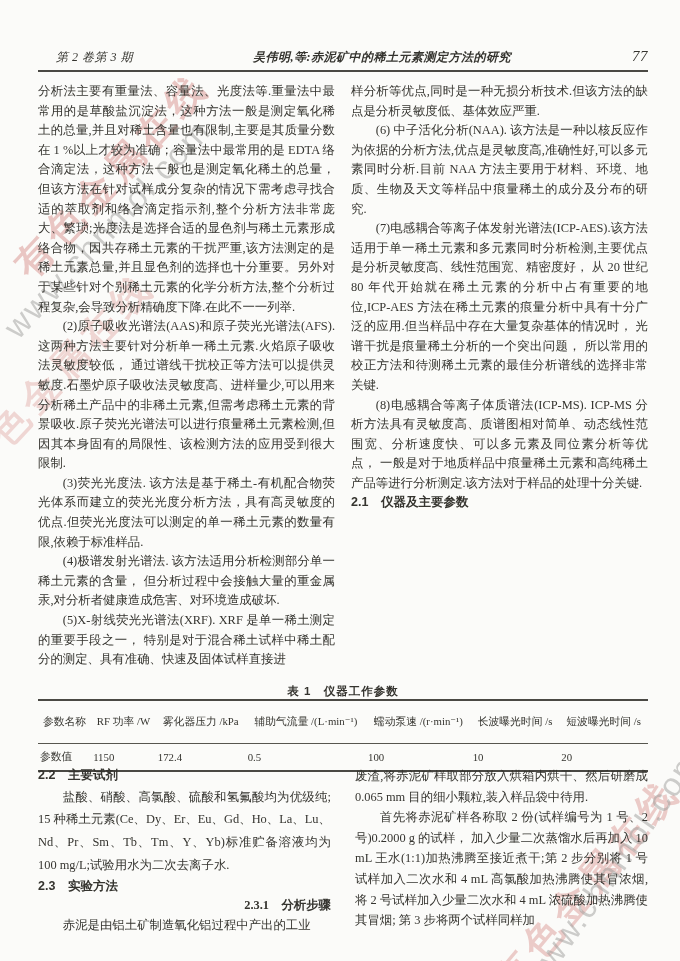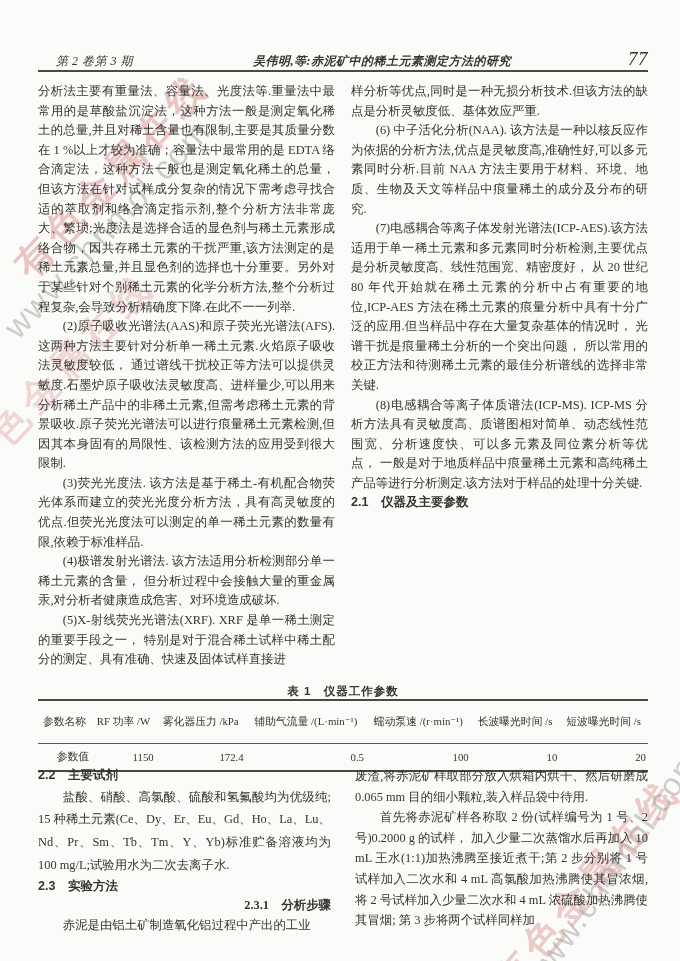--- a/index.html
+++ b/index.html
@@ -13,21 +13,21 @@
     color:#35342f;
   }
   
   .header{
     position:absolute;top:48px;left:56px;right:32px;
     display:flex;justify-content:space-between;align-items:baseline;
     font-size:12px;letter-spacing:.5px;font-style:italic;
   }
   .header .issue{width:120px;}
   .header .running-title{flex:1;text-align:center;font-weight:bold;font-size:12px;}
-  .header .pageno{width:60px;text-align:right;font-size:19px;}
+  .header .pageno{width:60px;text-align:right;font-size:15px;}
   .header-rule{
     position:absolute;top:70px;left:38px;width:610px;
     border-top:2px solid #4a4944;
   }
   
   .cols-top{
     position:absolute;top:82px;left:38px;width:610px;
     display:flex;gap:16px;
   }
   .cols-bottom{
@@ -59,21 +59,21 @@
     font-weight:bold;font-size:11.5px;letter-spacing:1px;
   }
   table.params{
     width:100%;border-collapse:collapse;font-size:10.8px;
     border-top:2px solid #4a4944;border-bottom:2px solid #4a4944;
   }
   table.params th{
     font-weight:normal;padding:14px 2px;text-align:center;
     border-bottom:1px solid #57564f;white-space:nowrap;
   }
-  table.params td{padding:6px 2px;text-align:right;}
+  table.params td{padding:6px 2px;text-align:left;}
   
   .wm{position:absolute;white-space:nowrap;pointer-events:none;font-family:"Liberation Sans","DejaVu Sans",sans-serif;}
   .wm-cn{font-size:38px;letter-spacing:6px;font-weight:bold;}
   .wm-url{font-size:33px;letter-spacing:2px;}
   .wm-tl-cn{top:150px;left:-20px;transform:rotate(-47deg);}
   .wm-tl-cn2{top:350px;left:-75px;transform:rotate(-47deg);}
   .wm-tl-url{top:210px;left:-35px;transform:rotate(-47deg);}
   .wm-br-cn{top:860px;left:455px;transform:rotate(-50deg);}
   .wm-br-url{top:850px;left:470px;transform:rotate(-55deg);}
 </style>

